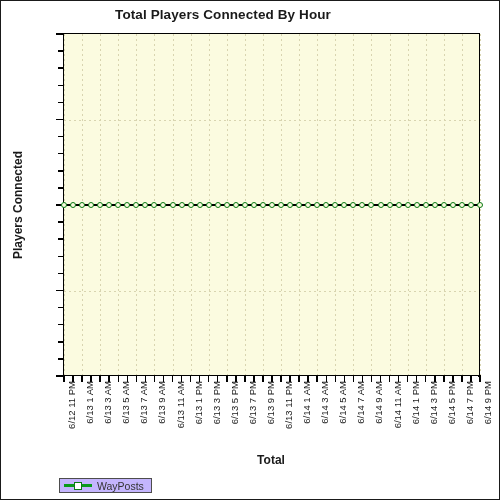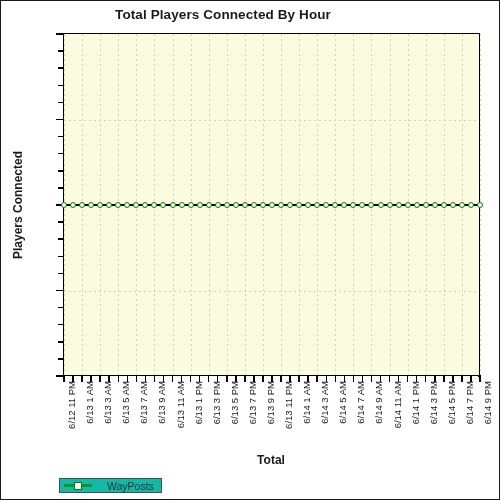--- a/index.html
+++ b/index.html
@@ -166,25 +166,25 @@
     box-sizing: border-box;
     transform: translate(-50%, -50%);
   }
 
   
   #legend {
     position: absolute;
     left: 58px;
     top: 477px;
     border: 1px solid #4d4d4d;
-    background: #14b8a6;
+    background: #c4b5fd;
     padding: 2px 7px 2px 4px;
     display: flex;
     align-items: center;
-    gap: 15px;
+    gap: 5px;
     height: 15px;
     box-sizing: border-box;
   }
   #legend-swatch {
     position: relative;
     width: 28px;
     height: 9px;
     display: flex;
     align-items: center;
     justify-content: center;

